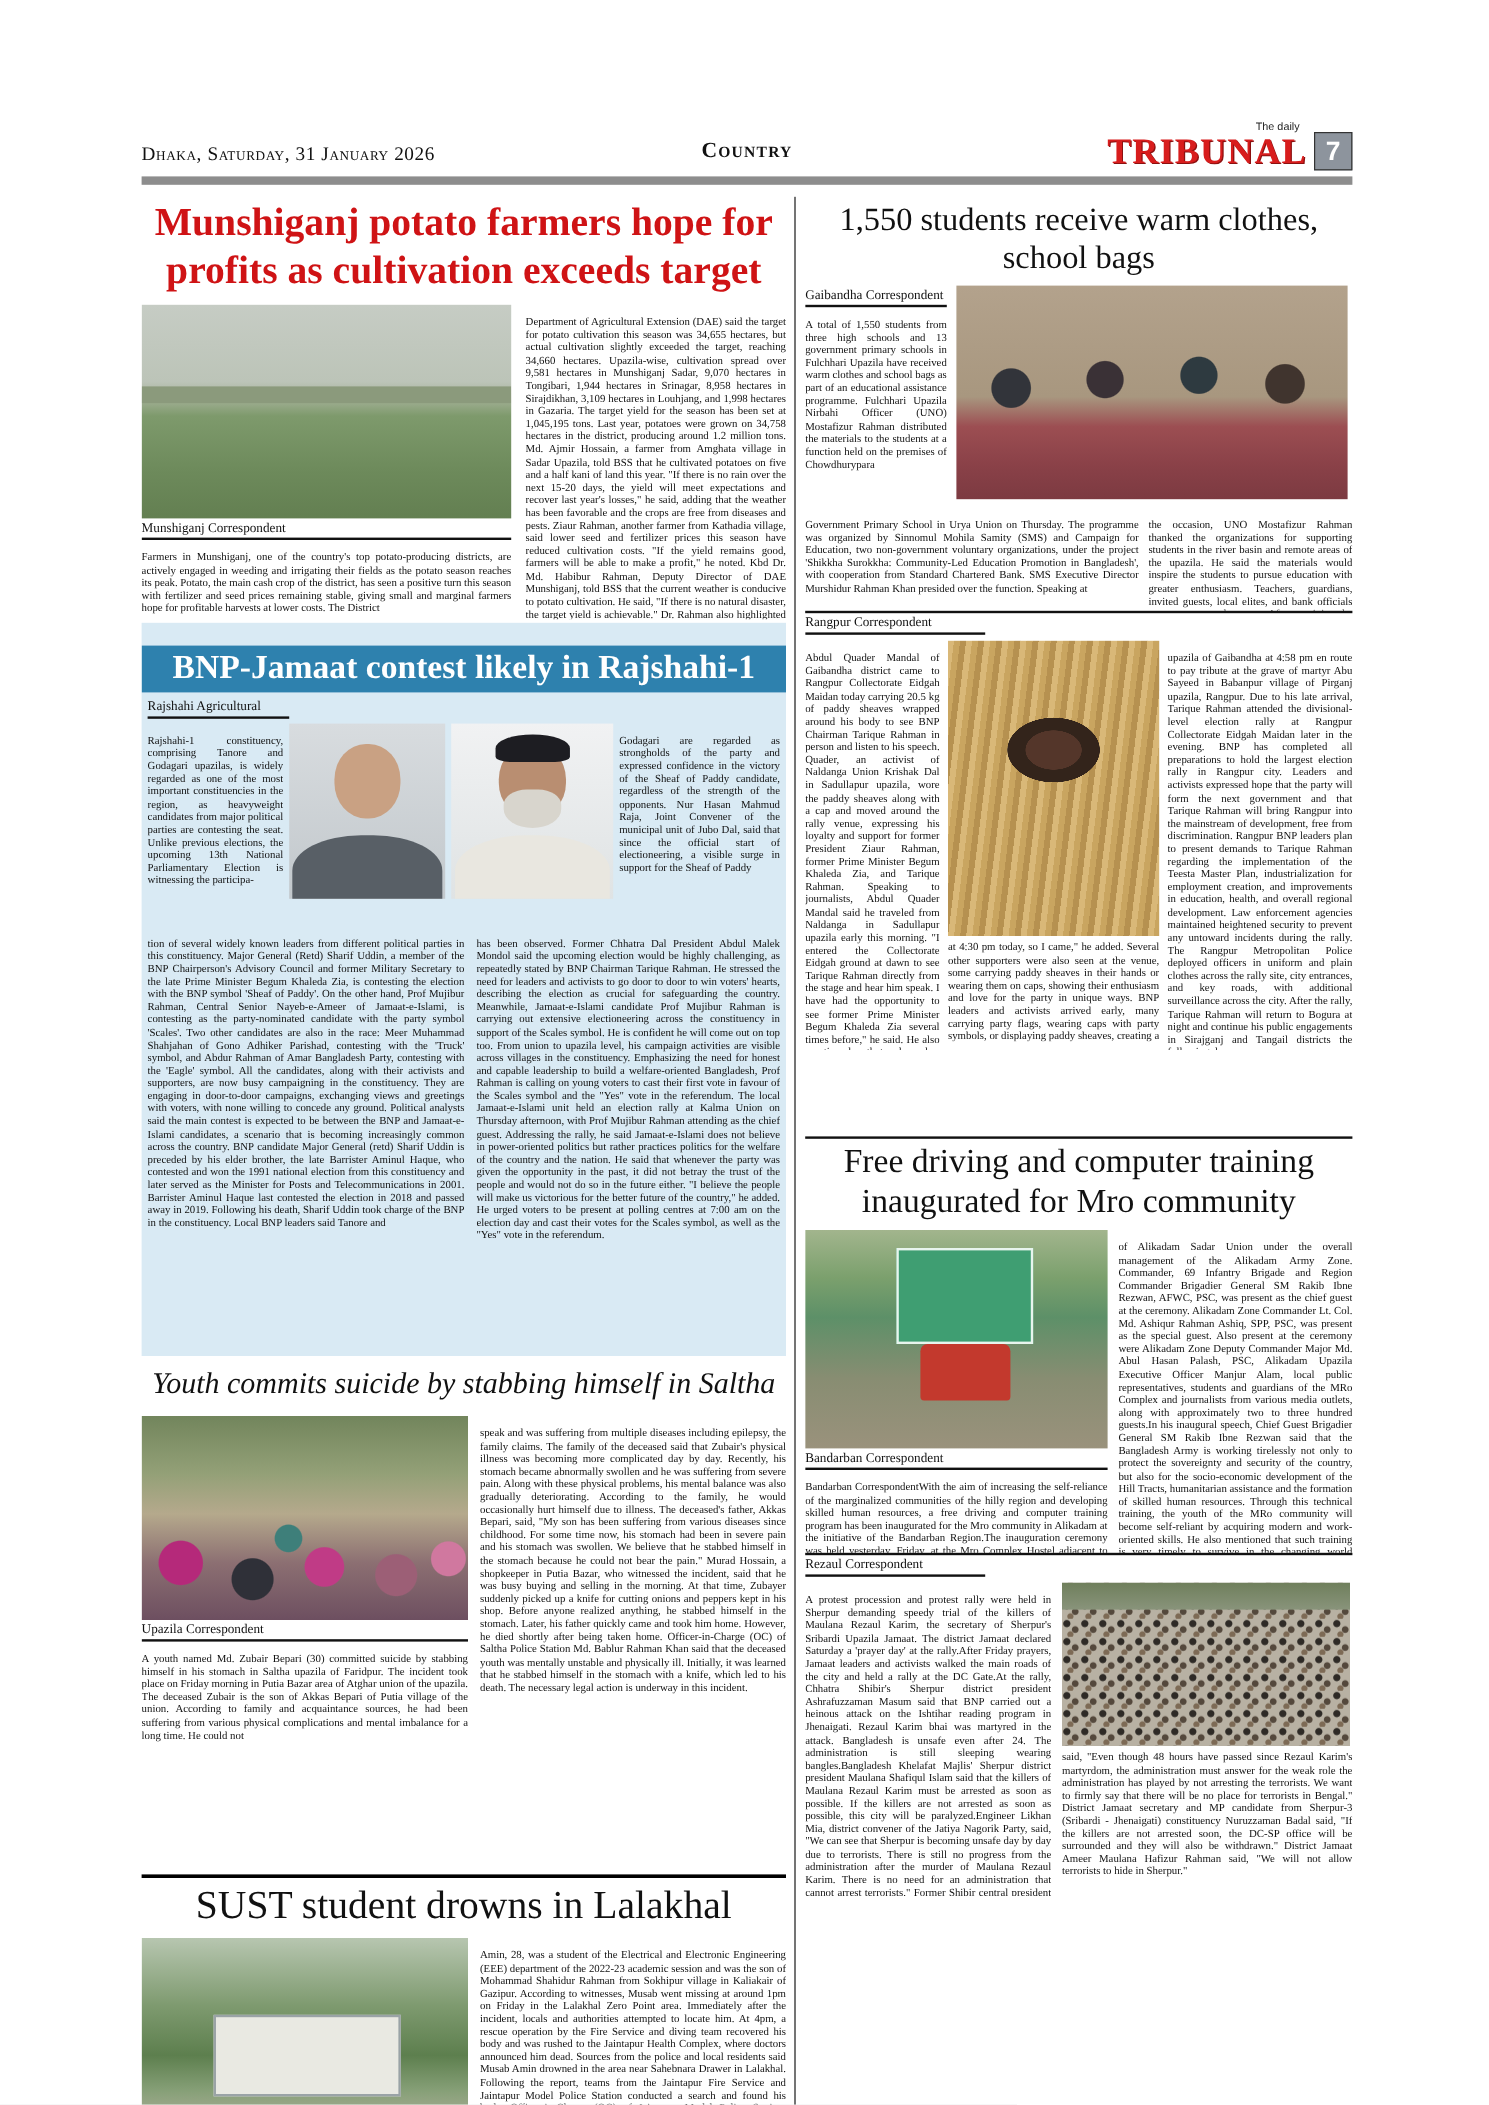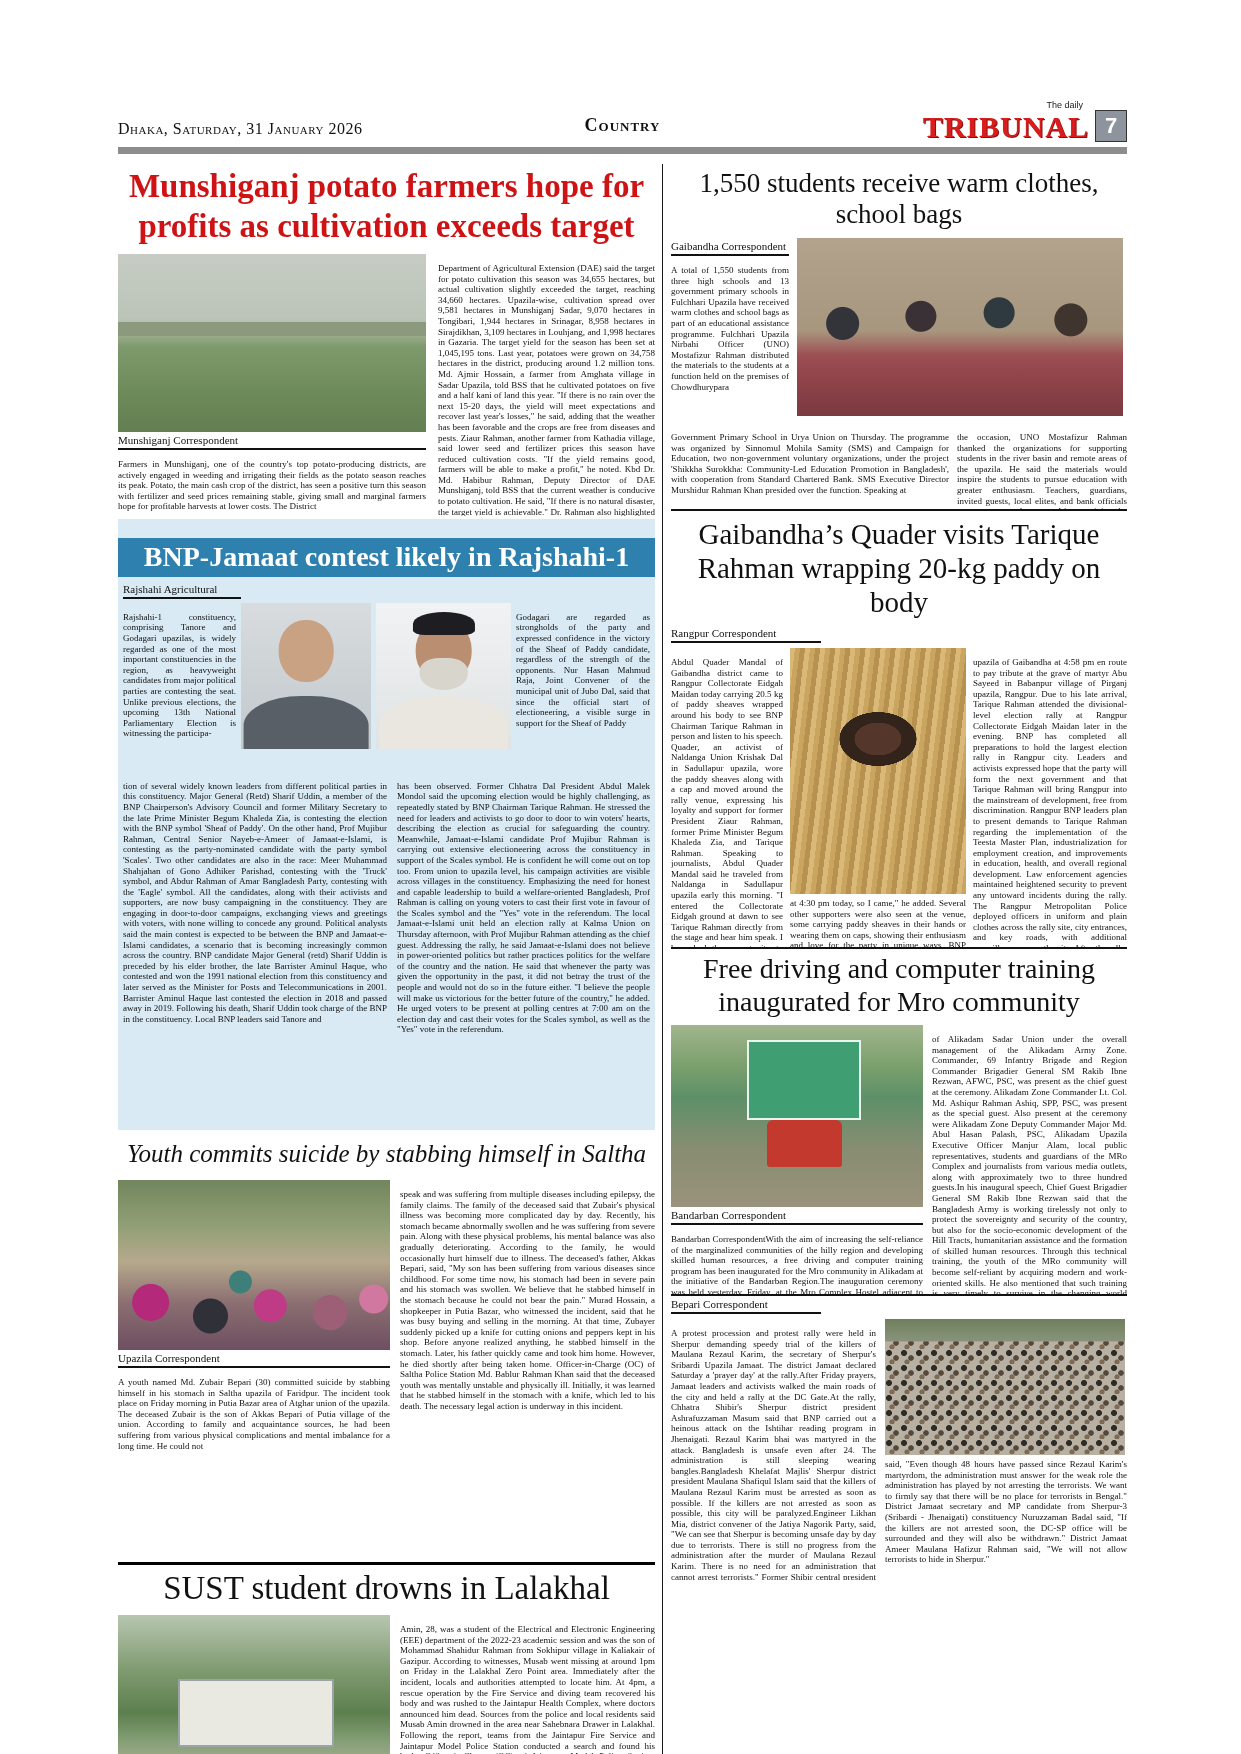--- a/index.html
+++ b/index.html
@@ -250,21 +250,20 @@
           </div>
           <div class="ph ph-event"></div>
         </div>
         <div class="a2-row2">
           <p class="bt a2-colB">Government Primary School in Urya Union on Thursday. The programme was organized by Sinnomul Mohila Samity (SMS) and Campaign for Education, two non-government voluntary organizations, under the project 'Shikkha Surokkha: Community-Led Education Promotion in Bangladesh', with cooperation from Standard Chartered Bank. SMS Executive Director Murshidur Rahman Khan presided over the function. Speaking at</p>
           <p class="bt a2-colC">the occasion, UNO Mostafizur Rahman thanked the organizations for supporting students in the river basin and remote areas of the upazila. He said the materials would inspire the students to pursue education with greater enthusiasm. Teachers, guardians, invited guests, local elites, and bank officials were present at the event. After receiving the warm clothes and school bags, the beneficiary students expressed their happiness and gratitude to the organizations.</p>
         </div>
       </article>
 
       <article class="art4">
-        <h1 class="hl a4-hl">Gaibandha’s Quader visits Tarique Rahman wrapping 20-kg paddy on body</h1>
         <div class="byline a4-byline">Rangpur Correspondent</div>
         <div class="a4-row">
           <p class="bt a4-col1">Abdul Quader Mandal of Gaibandha district came to Rangpur Collectorate Eidgah Maidan today carrying 20.5 kg of paddy sheaves wrapped around his body to see BNP Chairman Tarique Rahman in person and listen to his speech. Quader, an activist of Naldanga Union Krishak Dal in Sadullapur upazila, wore the paddy sheaves along with a cap and moved around the rally venue, expressing his loyalty and support for former President Ziaur Rahman, former Prime Minister Begum Khaleda Zia, and Tarique Rahman. Speaking to journalists, Abdul Quader Mandal said he traveled from Naldanga in Sadullapur upazila early this morning. "I entered the Collectorate Eidgah ground at dawn to see Tarique Rahman directly from the stage and hear him speak. I have had the opportunity to see former Prime Minister Begum Khaleda Zia several times before," he said. He also mentioned that he has participated in several BNP programmes in Dhaka at different times, and he was especially excited to witness Tarique Rahman's rally in Rangpur. "I learned that Tarique Rahman is coming to Rangpur after two decades to address an election rally at the historic Collectorate Eidgah Maidan</p>
           <div class="a4-col2">
             <div class="ph ph-paddy"></div>
             <p class="bt">at 4:30 pm today, so I came," he added. Several other supporters were also seen at the venue, some carrying paddy sheaves in their hands or wearing them on caps, showing their enthusiasm and love for the party in unique ways. BNP leaders and activists arrived early, many carrying party flags, wearing caps with party symbols, or displaying paddy sheaves, creating a visually striking scene that drew attention from the crowd. Meanwhile, Rangpur leaders and activists expressed excitement ahead of the public meeting. According to Rangpur Metropolitan Police, Tarique Rahman crossed Dhaperhat point on the Bogura-Rangpur highway in Sadullapur</p>
           </div>
           <p class="bt a4-col3">upazila of Gaibandha at 4:58 pm en route to pay tribute at the grave of martyr Abu Sayeed in Babanpur village of Pirganj upazila, Rangpur. Due to his late arrival, Tarique Rahman attended the divisional-level election rally at Rangpur Collectorate Eidgah Maidan later in the evening. BNP has completed all preparations to hold the largest election rally in Rangpur city. Leaders and activists expressed hope that the party will form the next government and that Tarique Rahman will bring Rangpur into the mainstream of development, free from discrimination. Rangpur BNP leaders plan to present demands to Tarique Rahman regarding the implementation of the Teesta Master Plan, industrialization for employment creation, and improvements in education, health, and overall regional development. Law enforcement agencies maintained heightened security to prevent any untoward incidents during the rally. The Rangpur Metropolitan Police deployed officers in uniform and plain clothes across the rally site, city entrances, and key roads, with additional surveillance across the city. After the rally, Tarique Rahman will return to Bogura at night and continue his public engagements in Sirajganj and Tangail districts the following day.</p>
         </div>
       </article>
@@ -278,21 +277,21 @@
               <i class="vehicle"></i>
             </div>
             <div class="byline">Bandarban Correspondent</div>
             <p class="bt">Bandarban CorrespondentWith the aim of increasing the self-reliance of the marginalized communities of the hilly region and developing skilled human resources, a free driving and computer training program has been inaugurated for the Mro community in Alikadam at the initiative of the Bandarban Region.The inauguration ceremony was held yesterday, Friday, at the Mro Complex Hostel adjacent to the bus stand</p>
           </div>
           <p class="bt a6-right">of Alikadam Sadar Union under the overall management of the Alikadam Army Zone. Commander, 69 Infantry Brigade and Region Commander Brigadier General SM Rakib Ibne Rezwan, AFWC, PSC, was present as the chief guest at the ceremony. Alikadam Zone Commander Lt. Col. Md. Ashiqur Rahman Ashiq, SPP, PSC, was present as the special guest. Also present at the ceremony were Alikadam Zone Deputy Commander Major Md. Abul Hasan Palash, PSC, Alikadam Upazila Executive Officer Manjur Alam, local public representatives, students and guardians of the MRo Complex and journalists from various media outlets, along with approximately two to three hundred guests.In his inaugural speech, Chief Guest Brigadier General SM Rakib Ibne Rezwan said that the Bangladesh Army is working tirelessly not only to protect the sovereignty and security of the country, but also for the socio-economic development of the Hill Tracts, humanitarian assistance and the formation of skilled human resources. Through this technical training, the youth of the MRo community will become self-reliant by acquiring modern and work-oriented skills. He also mentioned that such training is very timely to survive in the changing world reality. He further said that the public welfare activities of the Bangladesh Army will continue in the future to ensure peace, harmony and sustainable development in the Hill Tracts.</p>
         </div>
       </article>
 
       <article class="art8">
-        <div class="byline a8-byline">Bepari Correspondent</div>
+        <div class="byline a8-byline">Rezaul Correspondent</div>
         <div class="a8-row">
           <p class="bt a8-col1">A protest procession and protest rally were held in Sherpur demanding speedy trial of the killers of Maulana Rezaul Karim, the secretary of Sherpur's Sribardi Upazila Jamaat. The district Jamaat declared Saturday a 'prayer day' at the rally.After Friday prayers, Jamaat leaders and activists walked the main roads of the city and held a rally at the DC Gate.At the rally, Chhatra Shibir's Sherpur district president Ashrafuzzaman Masum said that BNP carried out a heinous attack on the Ishtihar reading program in Jhenaigati. Rezaul Karim bhai was martyred in the attack. Bangladesh is unsafe even after 24. The administration is still sleeping wearing bangles.Bangladesh Khelafat Majlis' Sherpur district president Maulana Shafiqul Islam said that the killers of Maulana Rezaul Karim must be arrested as soon as possible. If the killers are not arrested as soon as possible, this city will be paralyzed.Engineer Likhan Mia, district convener of the Jatiya Nagorik Party, said, "We can see that Sherpur is becoming unsafe day by day due to terrorists. There is still no progress from the administration after the murder of Maulana Rezaul Karim. There is no need for an administration that cannot arrest terrorists." Former Shibir central president and MP candidate from Sherpur-1 constituency Hafez Rashedul Islam</p>
           <div class="a8-col2">
             <div class="ph ph-crowd2"></div>
             <p class="bt">said, "Even though 48 hours have passed since Rezaul Karim's martyrdom, the administration must answer for the weak role the administration has played by not arresting the terrorists. We want to firmly say that there will be no place for terrorists in Bengal." District Jamaat secretary and MP candidate from Sherpur-3 (Sribardi - Jhenaigati) constituency Nuruzzaman Badal said, "If the killers are not arrested soon, the DC-SP office will be surrounded and they will also be withdrawn." District Jamaat Ameer Maulana Hafizur Rahman said, "We will not allow terrorists to hide in Sherpur."</p>
           </div>
         </div>
       </article>
 
     </div>

